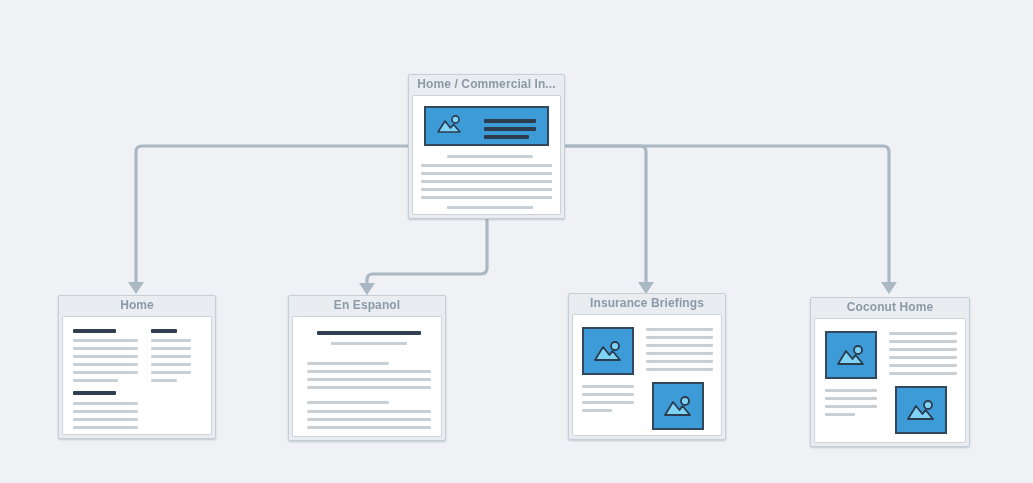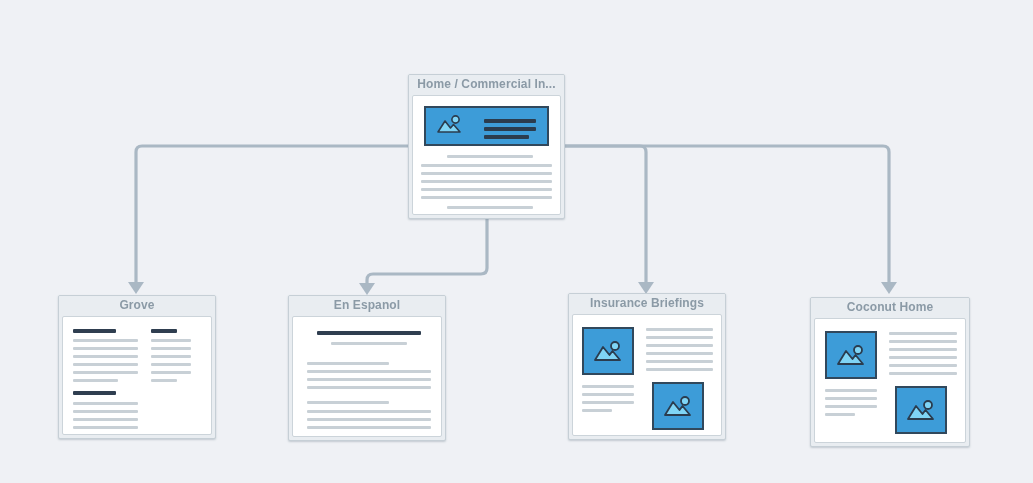--- a/index.html
+++ b/index.html
@@ -153,21 +153,21 @@
       <i class="line" style="left:8px; top:68px; right:8px;"></i>
       <i class="line" style="left:8px; top:76px; right:8px;"></i>
       <i class="line" style="left:8px; top:84px; right:8px;"></i>
       <i class="line" style="left:8px; top:92px; right:8px;"></i>
       <i class="line" style="left:8px; top:100px; right:8px;"></i>
       <i class="line" style="left:34px; top:110px; width:86px;"></i>
     </div>
   </div>
 
   <div class="node" style="left:58px; top:295px; width:158px; height:144px;">
-    <div class="node-header">Grove</div>
+    <div class="node-header">Home</div>
     <div class="node-body">
 
       <i class="line dark" style="left:10px; top:12px; width:43px;"></i>
       <i class="line" style="left:10px; top:22px; width:65px;"></i>
       <i class="line" style="left:10px; top:30px; width:65px;"></i>
       <i class="line" style="left:10px; top:38px; width:65px;"></i>
       <i class="line" style="left:10px; top:46px; width:65px;"></i>
       <i class="line" style="left:10px; top:54px; width:65px;"></i>
       <i class="line" style="left:10px; top:62px; width:45px;"></i>
       <i class="line dark" style="left:10px; top:74px; width:43px;"></i>

